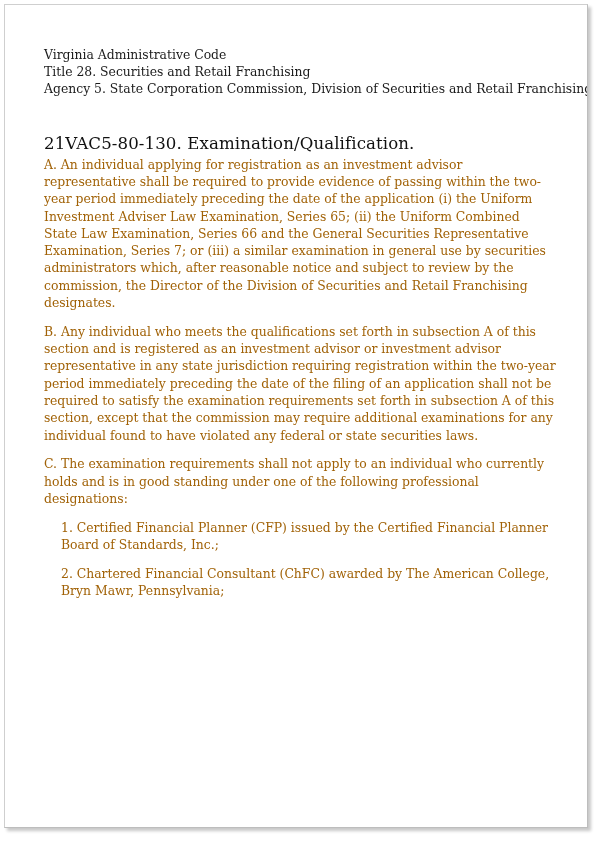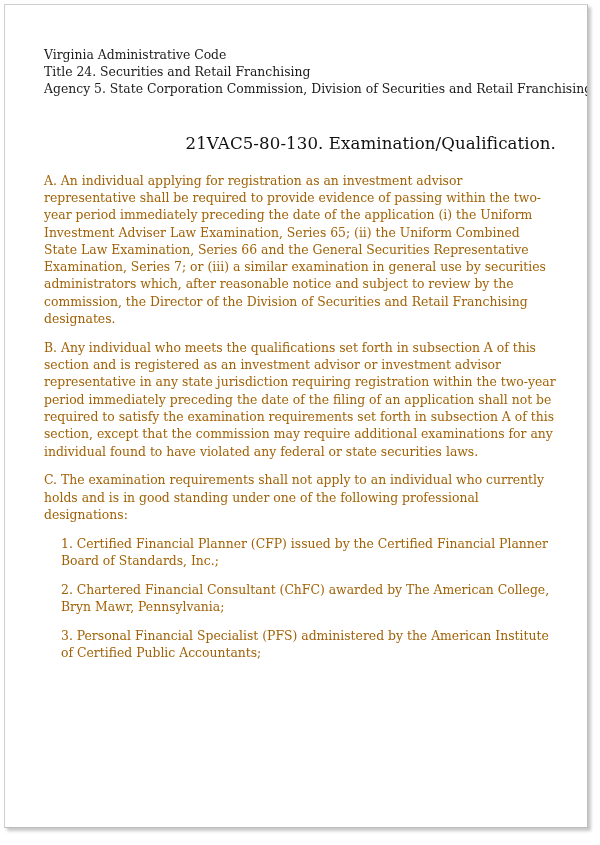--- a/index.html
+++ b/index.html
@@ -46,24 +46,23 @@
     margin: 0 0 0 0;
   }
   .doc-header div {
     white-space: nowrap;
   }
 
   .doc-title {
     font-size: 16.6px;
     line-height: 22px;
     color: #111111;
-    margin: 35px 0 17px 0;
+    margin: 35px 0 1px 0;
     font-weight: normal;
     letter-spacing: 0.1px;
-    text-align: right;
   }
 
   .para {
     font-size: 12.4px;
     line-height: 17.3px;
     color: #a16207;
     margin: 0 0 11.5px 0;
     text-align: left;
   }
 
@@ -77,29 +76,28 @@
   }
 </style>
 </head>
 <body>
 
 <div class="page-sheet">
   <div class="page-inner">
 
     <div class="doc-header">
       <div>Virginia Administrative Code</div>
-      <div>Title 24. Securities and Retail Franchising</div>
+      <div>Title 28. Securities and Retail Franchising</div>
       <div>Agency 5. State Corporation Commission, Division of Securities and Retail Franchising</div>
     </div>
 
     <h1 class="doc-title">21VAC5-80-130. Examination/Qualification.</h1>
 
     <div id="paragraph-container">
         <p class="para">A. An individual applying for registration as an investment advisor representative shall be required to provide evidence of passing within the two-year period immediately preceding the date of the application (i) the Uniform Investment Adviser Law Examination, Series 65; (ii) the Uniform Combined State Law Examination, Series 66 and the General Securities Representative Examination, Series 7; or (iii) a similar examination in general use by securities administrators which, after reasonable notice and subject to review by the commission, the Director of the Division of Securities and Retail Franchising designates.</p>
         <p class="para">B. Any individual who meets the qualifications set forth in subsection A of this section and is registered as an investment advisor or investment advisor representative in any state jurisdiction requiring registration within the two-year period immediately preceding the date of the filing of an application shall not be required to satisfy the examination requirements set forth in subsection A of this section, except that the commission may require additional examinations for any individual found to have violated any federal or state securities laws.</p>
         <p class="para">C. The examination requirements shall not apply to an individual who currently holds and is in good standing under one of the following professional designations:</p>
         <p class="para indent">1. Certified Financial Planner (CFP) issued by the Certified Financial Planner Board of Standards, Inc.;</p>
         <p class="para indent">2. Chartered Financial Consultant (ChFC) awarded by The American College, Bryn Mawr, Pennsylvania;</p>
-        <p class="para indent">3. Personal Financial Specialist (PFS) administered by the American Institute of Certified Public Accountants;</p>
       </div>
 
   </div>
 </div>
 
 </body></html>

